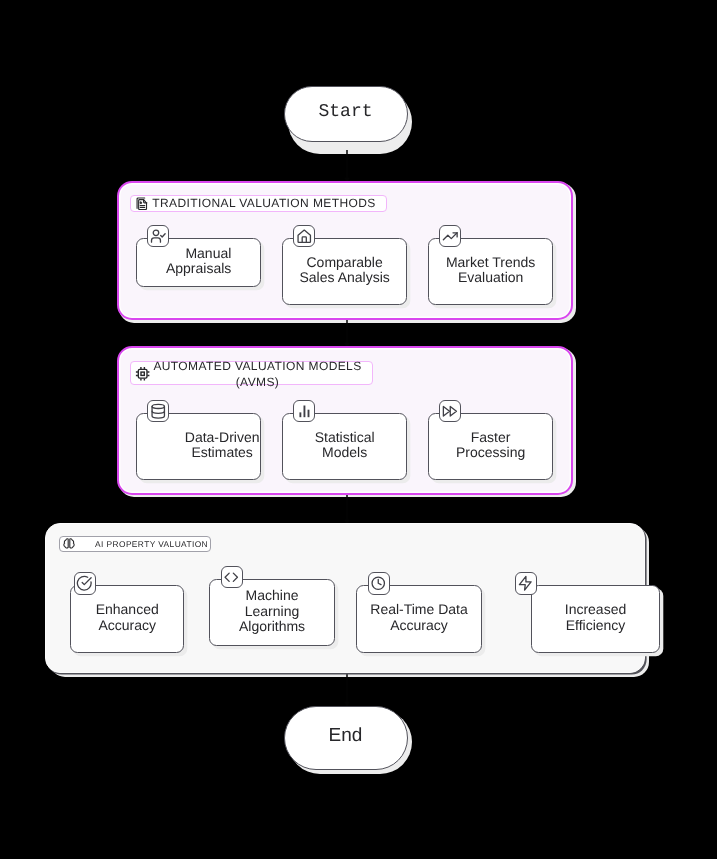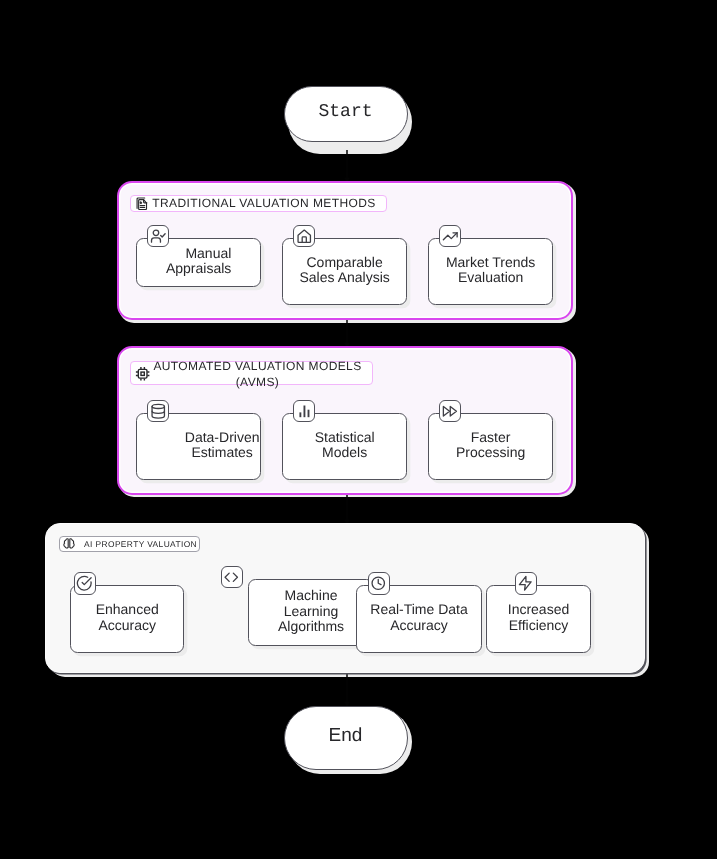--- a/index.html
+++ b/index.html
@@ -94,21 +94,21 @@
           <rect x="5.2" y="5.2" width="13.6" height="13.6" rx="2.2"></rect>
           <rect x="9.4" y="9.4" width="5.2" height="5.2"></rect>
           <path d="M9.3 1.4v3.2M14.7 1.4v3.2M9.3 19.4v3.2M14.7 19.4v3.2M1.4 9.3h3.2M1.4 14.7h3.2M19.4 9.3h3.2M19.4 14.7h3.2"></path>
         </svg>
       </span>
     <span class="gtext" style="position:relative;top:1.4px;">AUTOMATED VALUATION MODELS
 (AVMS)</span>
   </div>
 
   <div class="group gray" style="left:45.4px;top:523px;width:599.6px;height:149.6px;"></div>
-  <div class="glabel gray" style="left:58.6px;top:536.2px;height:16.2px;padding:0 2px 0 2.5px;gap:8px;white-space:nowrap;font-size:8.4px;">
+  <div class="glabel gray" style="left:58.6px;top:536.2px;height:16.2px;padding:0 2px 0 2.5px;gap:19px;white-space:nowrap;font-size:8.4px;">
     <span class="gicon">
         <svg width="14" height="14" viewBox="0 0 24 24" fill="none" stroke="currentColor" stroke-width="1.9" stroke-linecap="round" stroke-linejoin="round">
           <path d="M10.6 3.4a3 3 0 0 0-4.2 2.2 3.4 3.4 0 0 0-1.9 5 3.4 3.4 0 0 0 .5 5.7 3.2 3.2 0 0 0 5.6 1.4Z"></path>
           <path d="M13.4 3.4a3 3 0 0 1 4.2 2.2 3.4 3.4 0 0 1 1.9 5 3.4 3.4 0 0 1-.5 5.7 3.2 3.2 0 0 1-5.6 1.4Z"></path>
         </svg>
       </span>
     <span class="gtext">AI PROPERTY VALUATION</span>
   </div>
 
   <div class="term" style="left:283.5px;top:705.7px;width:124px;height:64px;font-size:19px;">
@@ -196,21 +196,21 @@
 Accuracy</span>
   </div>
   <div class="badge" style="left:73.5px;top:572.4px;">
     <span class="nicon">
           <svg width="16.5" height="16.5" viewBox="0 0 24 24" fill="none" stroke="currentColor" stroke-width="1.9" stroke-linecap="round" stroke-linejoin="round">
             <path d="M21.8 10A10 10 0 1 1 17 3.3"></path>
             <path d="m9 11 3 3L22 4"></path>
           </svg>
         </span>
   </div>
-  <div class="node" style="left:209.2px;top:578.9px;width:125.7px;height:67.2px;margin-left:39px;">
+  <div class="node" style="left:209.2px;top:578.9px;width:125.7px;height:67.2px;">
     <span>Machine
 Learning
 Algorithms</span>
   </div>
   <div class="badge" style="left:220.5px;top:565.9px;">
     <span class="nicon">
           <svg width="16.5" height="16.5" viewBox="0 0 24 24" fill="none" stroke="currentColor" stroke-width="1.9" stroke-linecap="round" stroke-linejoin="round">
             <path d="m9 6-6 6 6 6"></path>
             <path d="m15 6 6 6-6 6"></path>
           </svg>
@@ -221,21 +221,21 @@
 Accuracy</span>
   </div>
   <div class="badge" style="left:367.5px;top:572.4px;">
     <span class="nicon">
           <svg width="16.5" height="16.5" viewBox="0 0 24 24" fill="none" stroke="currentColor" stroke-width="1.9" stroke-linecap="round" stroke-linejoin="round">
             <circle cx="12" cy="12" r="9"></circle>
             <path d="M12 6.5V12l4 2"></path>
           </svg>
         </span>
   </div>
-  <div class="node" style="left:486px;top:585.4px;width:105px;height:67.2px;">
+  <div class="node" style="left:531px;top:585.4px;width:129px;height:67.2px;">
     <span>Increased
 Efficiency</span>
   </div>
   <div class="badge" style="left:514.5px;top:572.4px;">
     <span class="nicon">
           <svg width="16.5" height="16.5" viewBox="0 0 24 24" fill="none" stroke="currentColor" stroke-width="1.9" stroke-linecap="round" stroke-linejoin="round">
             <path d="M13 2 3.5 14H12l-1 8 9.5-12H13Z"></path>
           </svg>
         </span>
   </div>

